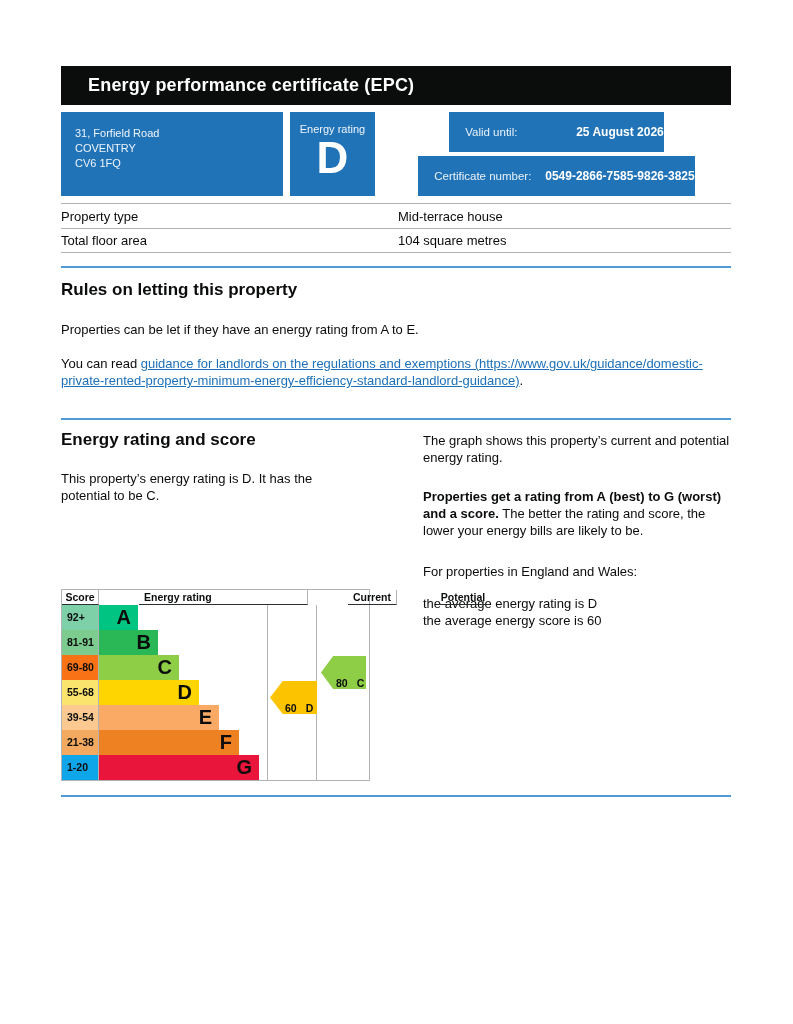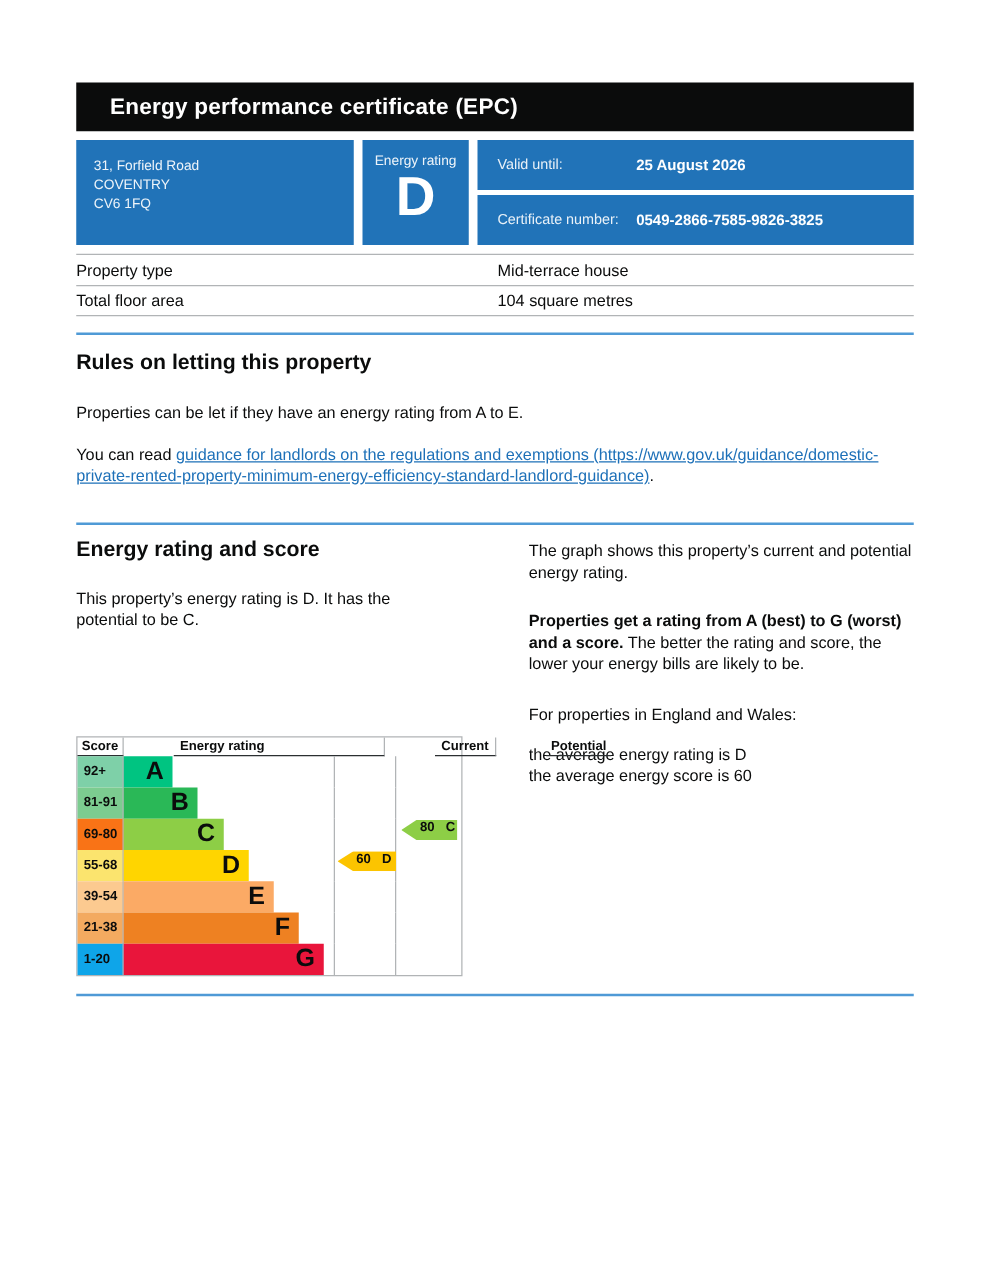--- a/index.html
+++ b/index.html
@@ -14,21 +14,21 @@
   .banner h1{font-size:18px;margin:0;font-weight:bold;letter-spacing:0.2px;}
 
   
   .summary{left:61px;top:112px;width:670px;height:84px;display:flex;}
   .bluebox{background:#2173b8;color:#fff;}
   .addr{width:241px;height:84px;padding:14px 0 0 14px;font-size:11px;line-height:15px;color:rgba(255,255,255,0.92);}
   .gapv{width:8px;}
   .erate{width:92px;height:84px;text-align:center;padding-top:11px;}
   .erate .lbl{font-size:11px;color:rgba(255,255,255,0.92);}
   .erate .big{font-size:44px;font-weight:bold;line-height:46px;}
-  .rightboxes{width:381px;height:84px;display:flex;flex-direction:column;}
+  .rightboxes{width:381px;height:84px;display:flex;flex-direction:column;align-items:center;}
   .kvbox{height:40px;display:flex;align-items:center;padding-left:16px;}
   .kvbox .k{font-size:11.5px;color:rgba(255,255,255,0.9);width:111px;}
   .kvbox .v{font-size:12px;font-weight:bold;}
   .gaph{height:4px;}
 
   
   .ptable{left:61px;top:203px;width:670px;font-size:13px;}
   .prow{display:flex;height:25px;align-items:center;border-top:1px solid #b1b4b6;}
   .prow:last-child{border-bottom:1px solid #b1b4b6;}
   .prow .pl{width:337px;}
@@ -49,21 +49,21 @@
   .hc.c1{text-align:center;border-right:1px solid #b1b4b6;}
   .hc.c2{padding-left:5px;border-right:1px solid #b1b4b6;}
   .hc.c3{text-align:center;border-right:1px solid #b1b4b6;}
   .hc.c4{text-align:center;}
   .cell{height:25px;}
   .score-cell{font-size:10.5px;font-weight:bold;line-height:25px;padding-left:5px;border-right:1px solid #b1b4b6;}
   .bar-cell{position:relative;border-right:1px solid #b1b4b6;}
   .band-bar{position:absolute;left:0;top:0;height:25px;display:flex;align-items:center;justify-content:flex-end;
             padding-right:7px;font-size:20px;font-weight:bold;color:#0b0c0c;}
   .cur-cell{border-right:1px solid #b1b4b6;}
-  .marker{position:absolute;height:16px;display:flex;align-items:flex-start;gap:9px;padding-left:15px;
+  .marker{position:absolute;height:33px;display:flex;align-items:flex-end;gap:9px;padding-left:15px;
           font-size:10.5px;font-weight:bold;color:#0b0c0c;
           clip-path:polygon(0 50%,27% 0,100% 0,100% 100%,27% 100%);}
 </style>
 </head>
 <body>
 
 <div id="page">
 
   <div class="abs banner">
     <h1>Energy performance certificate (EPC)</h1>

